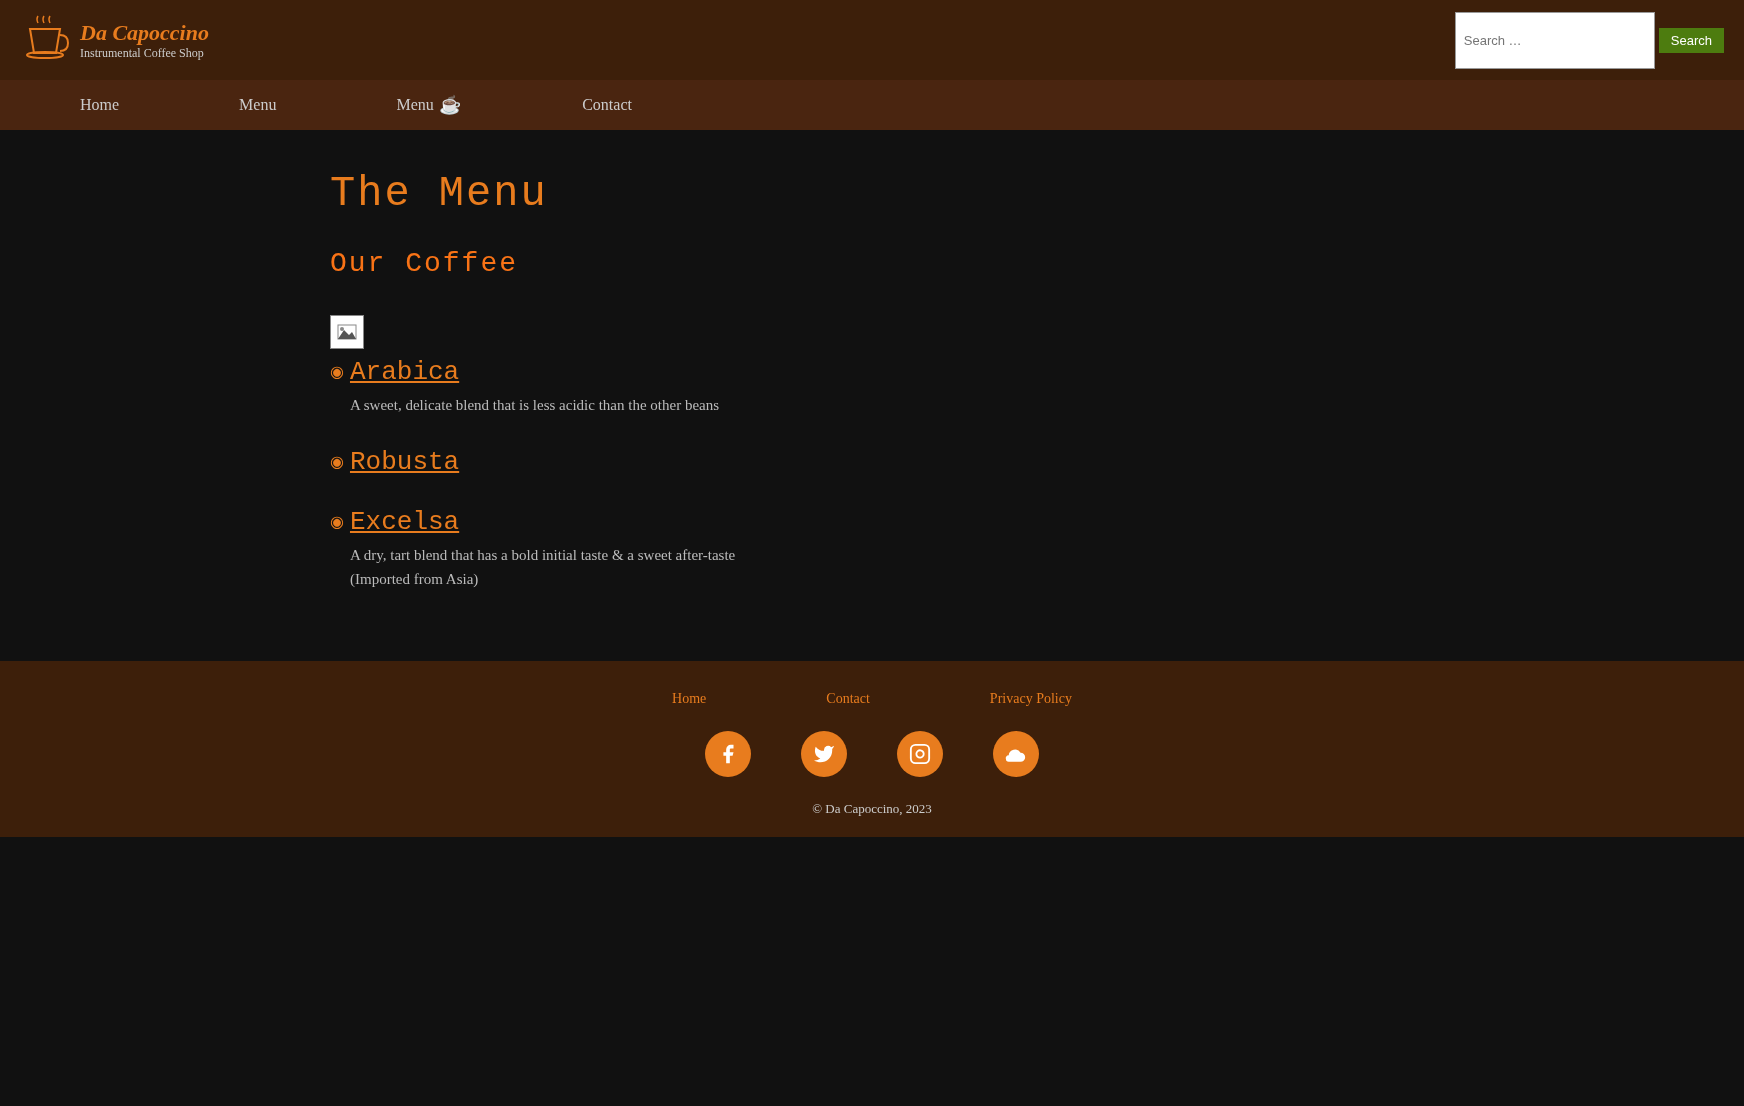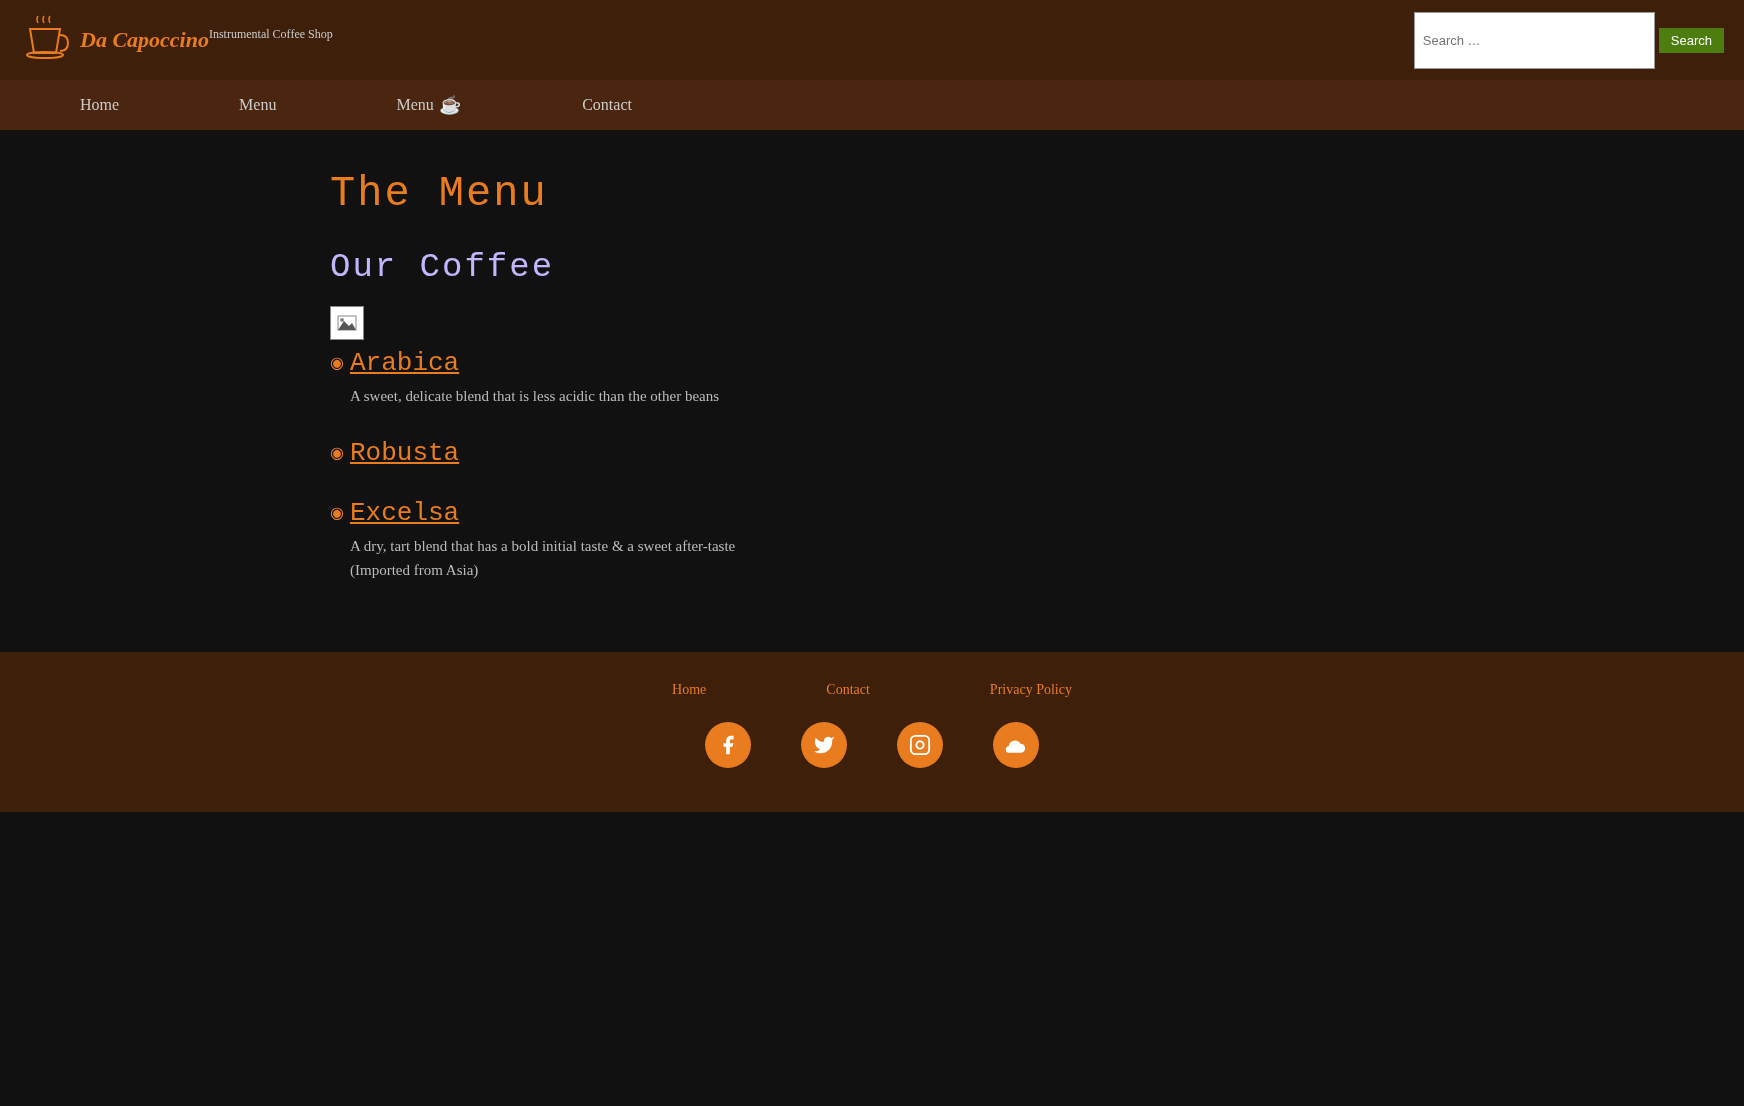--- a/index.html
+++ b/index.html
@@ -18,21 +18,21 @@
       display: flex;
       align-items: center;
       gap: 10px;
     }
     #logo-icon {
       width: 50px;
       height: 50px;
     }
     #site-title {
       display: flex;
-      flex-direction: row;
+      flex-direction: column;
     }
     #site-name {
       color: #e87c1e;
       font-size: 22px;
       font-weight: bold;
       font-style: italic;
     }
     #site-tagline {
       color: #ccc;
       font-size: 12px;
@@ -40,21 +40,21 @@
     #search-area {
       display: flex;
       align-items: center;
       gap: 4px;
     }
     #search-input {
       background: #fff;
       border: 1px solid #999;
       padding: 20px 8px;
       font-size: 13px;
-      width: 241px;
+      width: 200px;
       color: #333;
     }
     #search-button {
       background: #4d7c0f;
       color: #fff;
       border: none;
       padding: 5px 12px;
       font-size: 13px;
       cursor: pointer;
     }
@@ -91,25 +91,25 @@
     }
     #page-title {
       color: #e87c1e;
       font-size: 42px;
       font-weight: normal;
       letter-spacing: 2px;
       margin-bottom: 30px;
       font-family: 'Courier New', monospace;
     }
     #our-coffee-heading {
-      color: #c4b5fd;
-      font-size: 34px;
+      color: #f97316;
+      font-size: 28px;
       font-weight: normal;
       letter-spacing: 2px;
-      margin-bottom: 20px;
+      margin-bottom: 36px;
       font-family: 'Courier New', monospace;
     }
     #beans-heading {
       color: #e87c1e;
       font-size: 28px;
       font-weight: normal;
       margin-bottom: 16px;
       font-family: 'Courier New', monospace;
     }
 
@@ -303,13 +303,14 @@
           <path d="M16 11.37A4 4 0 1 1 12.63 8 4 4 0 0 1 16 11.37z"></path>
           <line x1="17.5" y1="6.5" x2="17.51" y2="6.5"></line>
         </svg>
     </div>
     <div class="social-btn">
       <svg width="22" height="22" viewBox="0 0 24 24" fill="white">
           <path d="M1 17.5a3 3 0 0 0 3 3h13a5 5 0 0 0 0-10 7 7 0 0 0-13 3 3 3 0 0 0-3 4z"></path>
         </svg>
     </div>
   </div>
+  <div id="copyright">© Da Capoccino, 2023</div>
 </div>
 
 </body></html>

